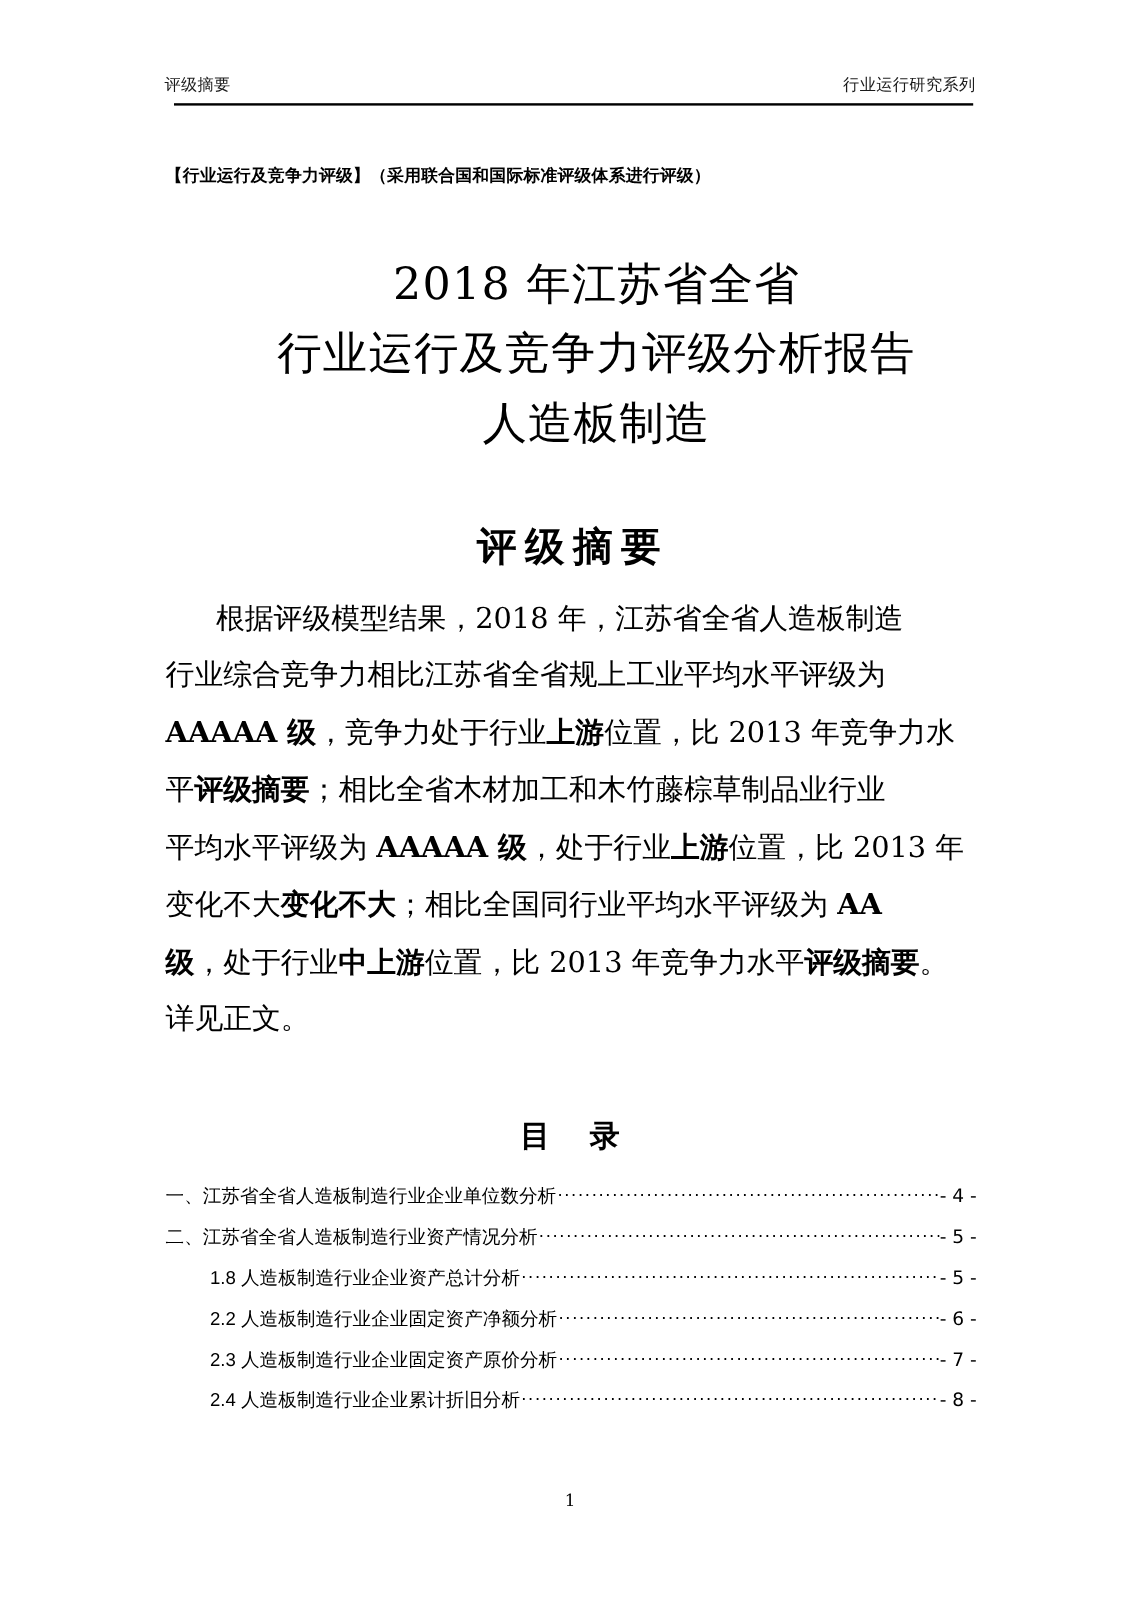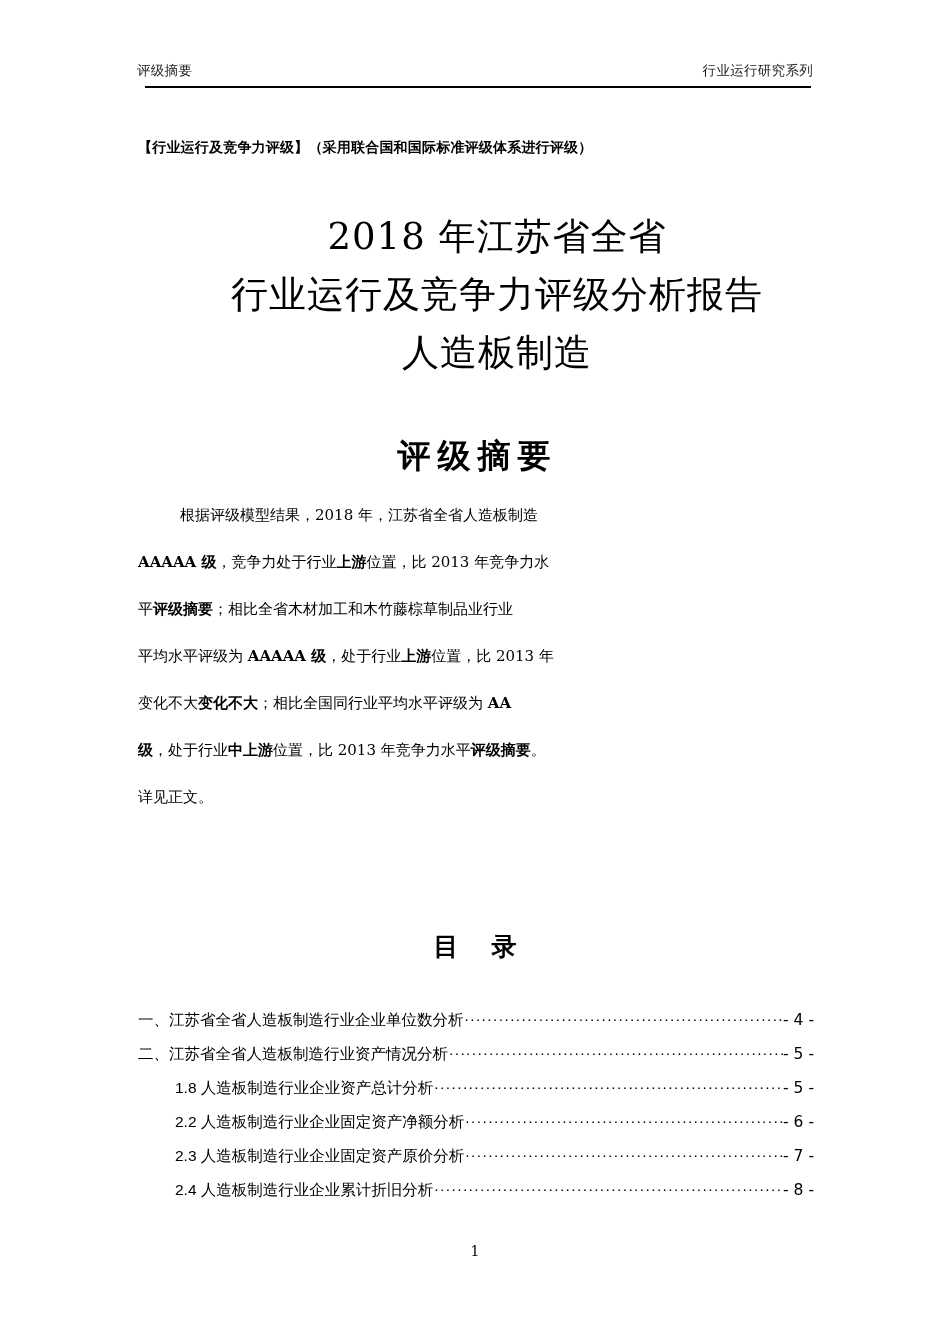--- a/index.html
+++ b/index.html
@@ -91,21 +91,21 @@
     text-indent: 7px;
   }
 
   
   .summary-body {
     position: absolute;
     left: 138px;
     top: 492px;
     width: 676px;
     font-family: "DejaVu Serif", "Liberation Serif", serif;
-    font-size: 15px;
+    font-size: 24px;
     line-height: 47px;
     letter-spacing: 0px;
     text-align: justify;
   }
   .summary-body .ln {
     display: block;
     white-space: nowrap;
   }
   .summary-body .ln.first { text-indent: 42px; }
   .summary-body b { font-weight: bold; }
@@ -134,21 +134,21 @@
     font-family: "Liberation Sans", "DejaVu Sans", sans-serif;
     font-size: 15.5px;
   }
   .toc-entry {
     display: flex;
     align-items: baseline;
     height: 34px;
     white-space: nowrap;
   }
   .toc-entry.level2 { padding-left: 37px; }
-  .toc-entry .toc-label { flex: 0 0 auto; margin-top: 24px; }
+  .toc-entry .toc-label { flex: 0 0 auto; }
   .toc-entry .leader {
     flex: 1 1 auto;
     overflow: hidden;
     margin: 0 0 0 1px;
     position: relative;
     height: 1em;
   }
   .toc-entry .leader::after {
     content: "..........................................................................................................";
     letter-spacing: 1.4px;
@@ -196,20 +196,21 @@
   <div class="doc-title">
     <span class="tline">2018 年江苏省全省</span>
     <span class="tline">行业运行及竞争力评级分析报告</span>
     <span class="tline">人造板制造</span>
   </div>
 
   <div class="summary-heading">评级摘要</div>
 
   <div class="summary-body">
       <span class="ln first"><span>根据评级模型结果，2018 年，江苏省全省人造板制造</span></span>
+      <span class="ln"><span>行业综合竞争力相比江苏省全省规上工业平均水平评级为</span></span>
       <span class="ln"><b>AAAAA 级</b><span>，竞争力处于行业</span><b>上游</b><span>位置，比 2013 年竞争力水</span></span>
       <span class="ln"><span>平</span><b>评级摘要</b><span>；相比全省木材加工和木竹藤棕草制品业行业</span></span>
       <span class="ln"><span>平均水平评级为 </span><b>AAAAA 级</b><span>，处于行业</span><b>上游</b><span>位置，比 2013 年</span></span>
       <span class="ln"><span>变化不大</span><b>变化不大</b><span>；相比全国同行业平均水平评级为 </span><b>AA</b></span>
       <span class="ln"><b>级</b><span>，处于行业</span><b>中上游</b><span>位置，比 2013 年竞争力水平</span><b>评级摘要</b><span>。</span></span>
       <span class="ln"><span>详见正文。</span></span>
     </div>
 
   <div class="toc-heading">目 录</div>
 

